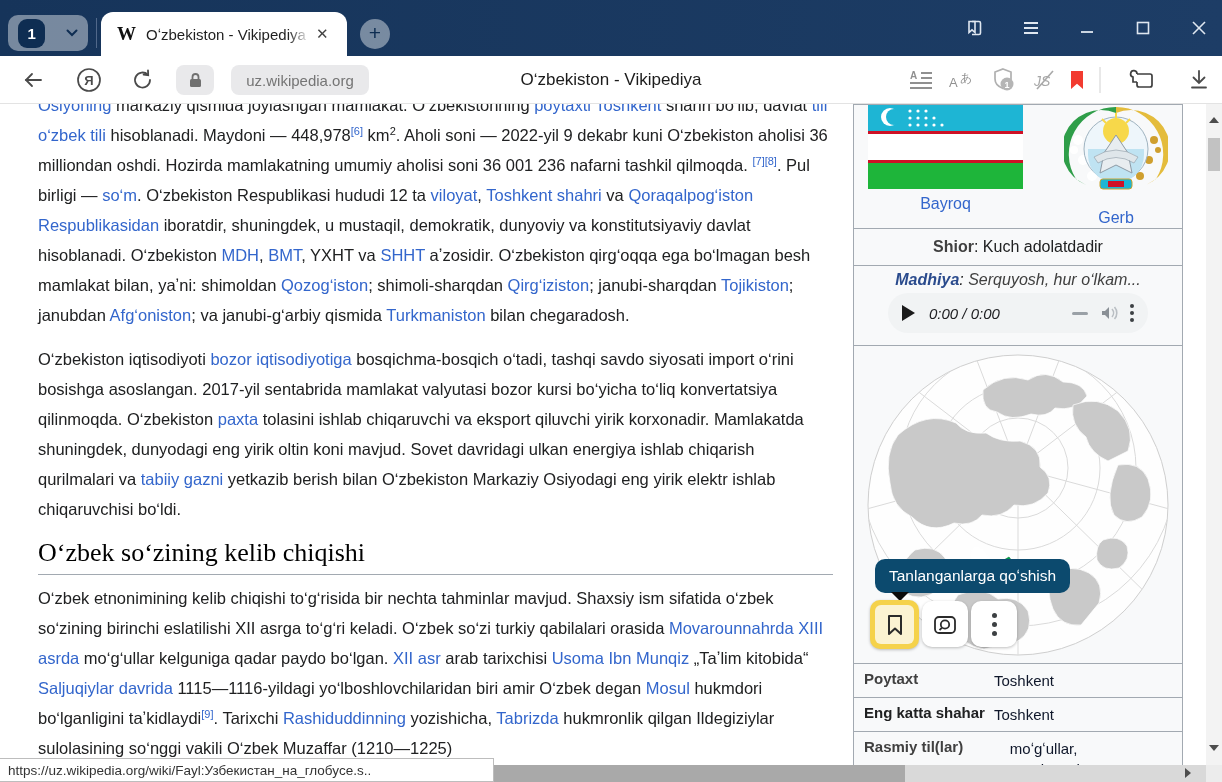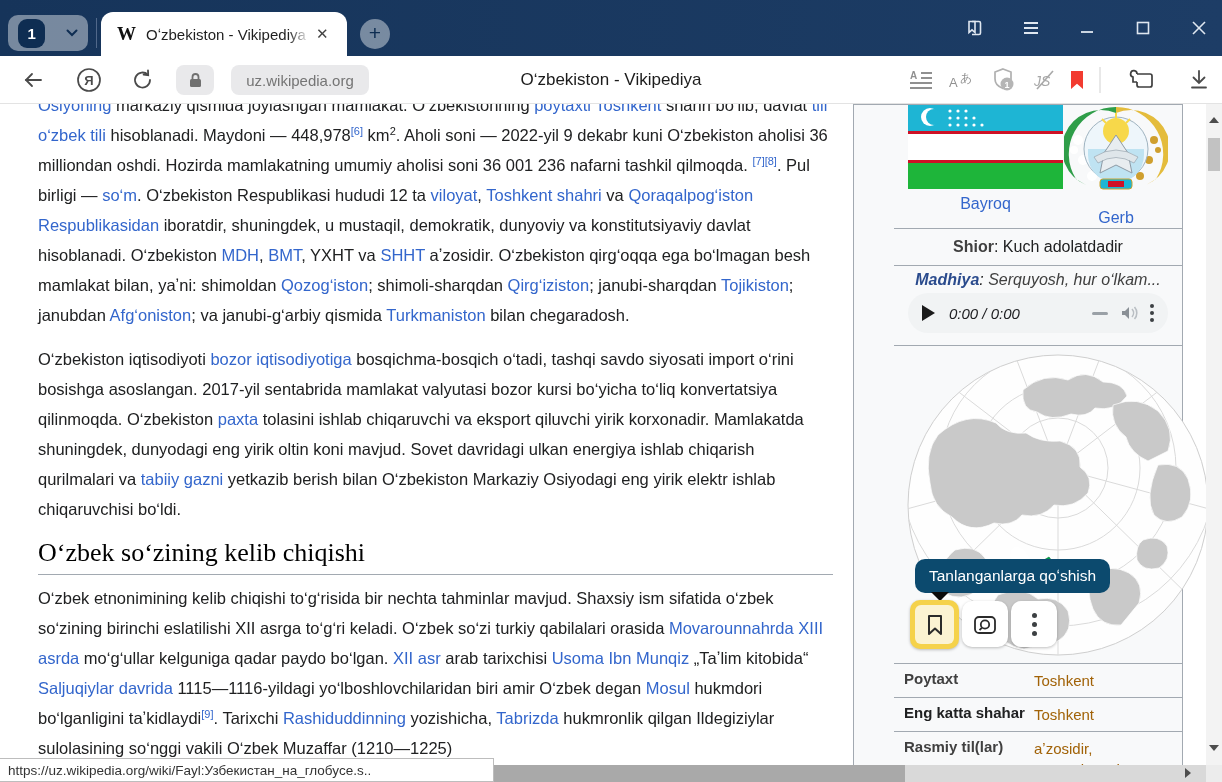--- a/index.html
+++ b/index.html
@@ -45,21 +45,21 @@
              font-size:16.5px; line-height:30px; }
   .article p { margin-bottom:14px; }
   .article h2 { font-family:"Liberation Serif", serif; font-weight:normal; font-size:26px;
                 color:#000; margin:12px 0 8px 0; padding-bottom:6px; border-bottom:1px solid #a2a9b1; }
   .wlink { color:#3366cc; cursor:pointer; }
   sup { font-size:11px; line-height:0; }
   .plain-sup { color:#202122; }
 
   
   .infobox { position:absolute; left:845px; top:0px; width:330px; height:670px;
-             background:#f8f9fa; border:1px solid #a2a9b1; font-size:15px; color:#202122;padding-left:40px; }
+             background:#f8f9fa; border:1px solid #a2a9b1; font-size:15px; color:#202122; }
   .ib-row { border-bottom:1px solid #a2a9b1; }
   .ib-images { height:124px; display:flex; justify-content:space-between; padding:0 14px; }
   .ib-img-cell { display:flex; flex-direction:column; align-items:center; }
   .ib-caption { color:#3366cc; font-size:16px; cursor:pointer; }
   .ib-motto { height:37px; display:flex; align-items:center; justify-content:center; font-size:16px; }
   .ib-anthem { height:80px; text-align:center; padding-top:5px;font-style:italic; }
   .ib-anthem-line { font-size:16px; margin-bottom:4px; }
   .blink-bold { color:#2a4b8d; font-weight:bold; cursor:pointer; }
   .blink { color:#404040; cursor:pointer; }
   .audio-player { width:260px; height:40px; margin:0 auto; background:#f1f3f4; border-radius:20px;
@@ -67,21 +67,21 @@
   .play-tri { width:0; height:0; border-left:13px solid #1b1b1b; border-top:8px solid transparent;
               border-bottom:8px solid transparent; cursor:pointer; }
   .audio-time { font-size:15px; color:#202124; flex:1; text-align:left; margin-left:2px; }
   .vol-dash { width:16px; height:3px; background:#9aa0a6; border-radius:2px; }
   .vdots { display:flex; flex-direction:column; gap:3px; cursor:pointer; }
   .vdots i { width:4px; height:4px; border-radius:50%; background:#3c4043; }
   .ib-globe { height:318px; position:relative; padding:4px 0 0 9px; }
   .ib-table-row { display:flex; border-bottom:1px solid #a2a9b1; padding:6px 0 6px 10px; min-height:32px; }
   .ib-table-row:last-child { border-bottom:none; }
   .ib-label { width:130px; font-weight:bold; }
-  .ib-value { color:#a16207; cursor:pointer; line-height:21px; }
+  .ib-value { color:#0f172a; cursor:pointer; line-height:21px;text-align:center; }
 
   
   .img-tooltip { position:absolute; left:21px; top:213px; background:#0c4a6e; color:#fff;
                  border-radius:10px; padding:8px 14px; font-size:15.5px; white-space:nowrap; z-index:5;text-align:center; }
   .img-tooltip::after { content:""; position:absolute; left:16px; bottom:-8px; width:0; height:0;
                         border-left:9px solid transparent; border-right:9px solid transparent;
                         border-top:9px solid #0b0b0b; }
   .hover-btns { position:absolute; left:16px; top:255px; display:flex; gap:3px; z-index:5; }
   .hb { width:46px; height:46px; border-radius:10px; background:#fff; display:flex; align-items:center;
         justify-content:center; box-shadow:0 1px 3px rgba(0,0,0,.25); cursor:pointer; }
@@ -409,21 +409,21 @@
     <div class="ib-table-row">
       <span class="ib-label blink">Poytaxt</span>
       <span class="ib-value">Toshkent</span>
     </div>
     <div class="ib-table-row">
       <span class="ib-label" style="color:#202122;">Eng katta shahar</span>
       <span class="ib-value">Toshkent</span>
     </div>
     <div class="ib-table-row">
       <span class="ib-label blink">Rasmiy til(lar)</span>
-      <span class="ib-value"><span>aʼzosidir,</span><br><span>qoraqalpoqcha</span></span>
+      <span class="ib-value"><span>moʻgʻullar,</span><br><span>qoraqalpoqcha</span></span>
     </div>
   </div>
 </div>
 
 <div class="vscroll">
   <span class="arr" style="top:8px;">
       <span class="tri-up"></span>
     </span>
   <div class="thumb"></div>
   <span class="arr" style="top:636px;">

